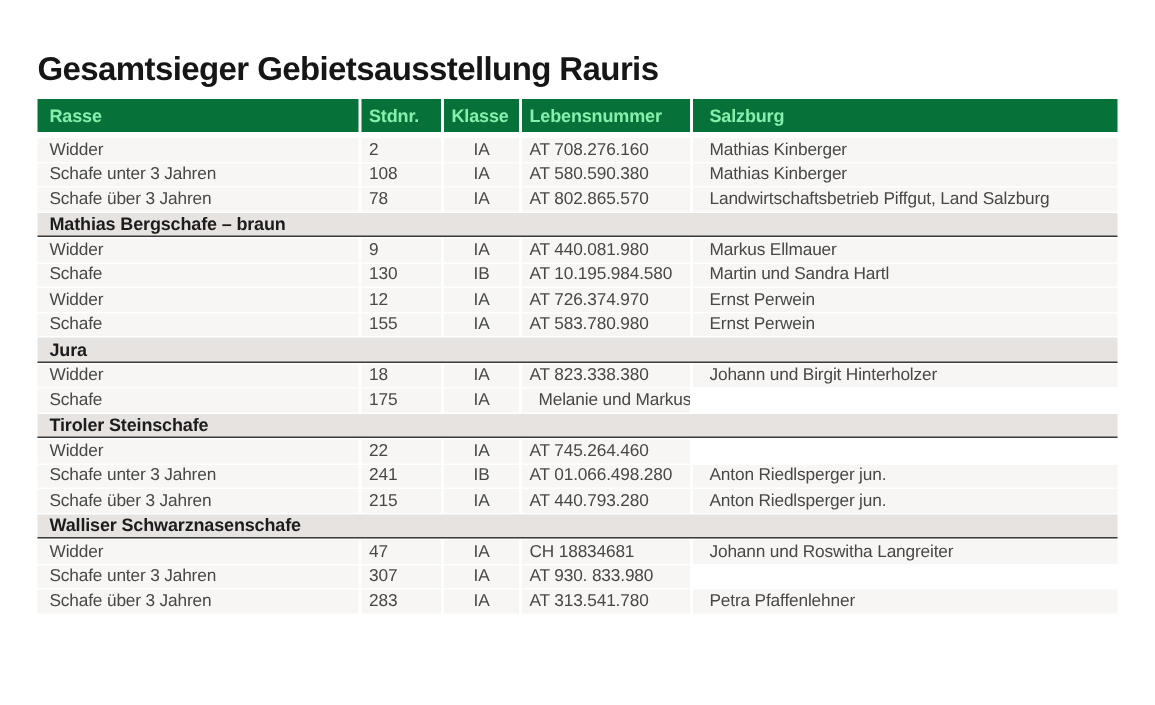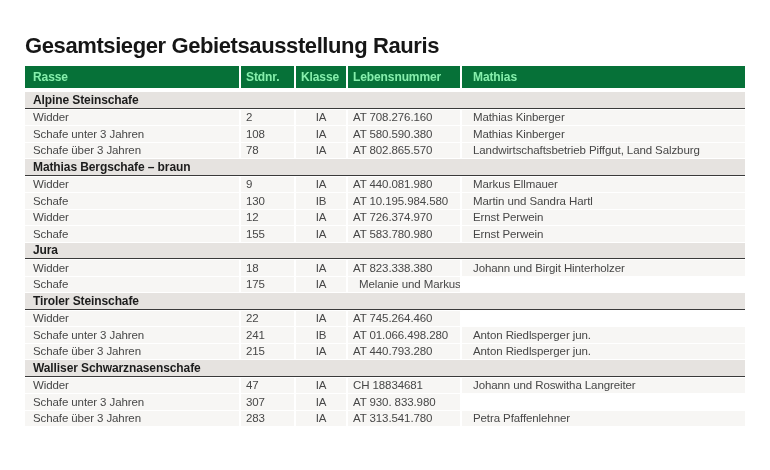--- a/index.html
+++ b/index.html
@@ -84,24 +84,23 @@
 
 <div class="page">
   <h1 class="title">Gesamtsieger Gebietsausstellung Rauris</h1>
 
   <div class="table">
     <div class="thead">
       <div class="th th-rasse">Rasse</div>
       <div class="th th-stdnr">Stdnr.</div>
       <div class="th th-klasse">Klasse</div>
       <div class="th th-lebensnummer">Lebensnummer</div>
-      <div class="th th-besitzer">Mathias</div>
+      <div class="th th-besitzer">Salzburg</div>
     </div>
     <div class="tbody" id="tbody">
-        <div class="section-header">Alpine Steinschafe</div>
         <div class="tr">
           <div class="td td-rasse">Widder</div>
           <div class="td td-stdnr">2</div>
           <div class="td td-klasse">IA</div>
           <div class="td td-lebensnummer">AT 708.276.160</div>
           <div class="td td-besitzer">Mathias Kinberger</div>
         </div>
         <div class="tr">
           <div class="td td-rasse">Schafe unter 3 Jahren</div>
           <div class="td td-stdnr">108</div>

